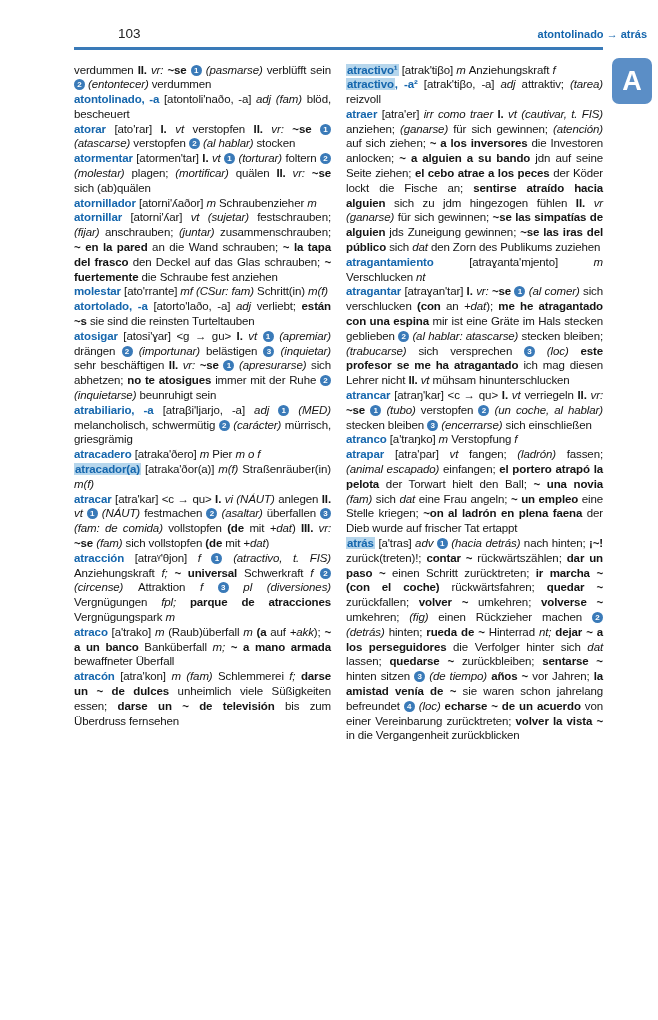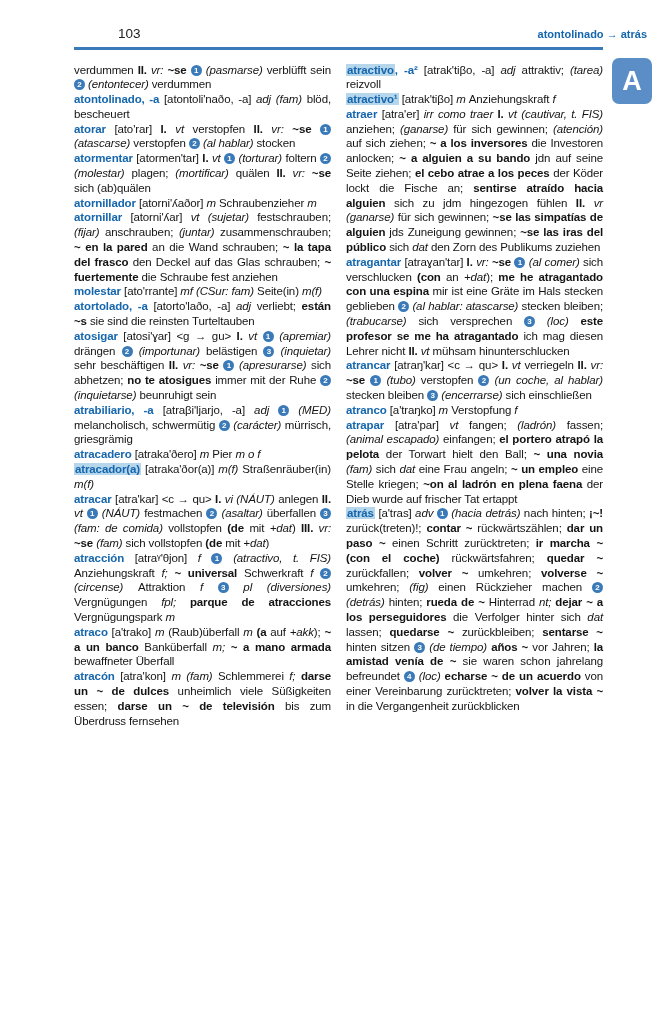--- a/index.html
+++ b/index.html
@@ -61,35 +61,36 @@
   </div>
   <div class="rule"></div>
   <div class="columns">
     <div class="col">
         <p class="entry"><span class="r-p">verdummen </span><span class="r-b">II.</span><span class="r-i"> vr: </span><span class="r-b">~se </span><span class="num">1</span><span class="r-i"> (pasmarse) </span><span class="r-p">verblüfft sein </span><span class="num">2</span><span class="r-i"> (entontecer) </span><span class="r-p">verdummen</span></p>
         <p class="entry"><span class="r-w">atontolinado, -a </span><span class="r-p">[atontoli'naðo, -a] </span><span class="r-i">adj (fam) </span><span class="r-p">blöd, bescheuert</span></p>
         <p class="entry"><span class="r-w">atorar </span><span class="r-p">[ato'rar] </span><span class="r-b">I.</span><span class="r-i"> vt </span><span class="r-p">verstopfen </span><span class="r-b">II.</span><span class="r-i"> vr: </span><span class="r-b">~se </span><span class="num">1</span><span class="r-i"> (atascarse) </span><span class="r-p">verstopfen </span><span class="num">2</span><span class="r-i"> (al hablar) </span><span class="r-p">stocken</span></p>
         <p class="entry"><span class="r-w">atormentar </span><span class="r-p">[atormen'tar] </span><span class="r-b">I.</span><span class="r-i"> vt </span><span class="num">1</span><span class="r-i"> (torturar) </span><span class="r-p">foltern </span><span class="num">2</span><span class="r-i"> (molestar) </span><span class="r-p">plagen; </span><span class="r-i">(mortificar) </span><span class="r-p">quälen </span><span class="r-b">II.</span><span class="r-i"> vr: </span><span class="r-b">~se </span><span class="r-p">sich (ab)quälen</span></p>
         <p class="entry"><span class="r-w">atornillador </span><span class="r-p">[atorni'ʎaðor] </span><span class="r-i">m </span><span class="r-p">Schraubenzieher </span><span class="r-i">m</span></p>
         <p class="entry"><span class="r-w">atornillar </span><span class="r-p">[atorni'ʎar] </span><span class="r-i">vt (sujetar) </span><span class="r-p">festschrauben; </span><span class="r-i">(fijar) </span><span class="r-p">anschrauben; </span><span class="r-i">(juntar) </span><span class="r-p">zusammenschrauben; </span><span class="r-b">~ en la pared </span><span class="r-p">an die Wand schrauben; </span><span class="r-b">~ la tapa del frasco </span><span class="r-p">den Deckel auf das Glas schrauben; </span><span class="r-b">~ fuertemente </span><span class="r-p">die Schraube fest anziehen</span></p>
-        <p class="entry"><span class="r-w">molestar </span><span class="r-p">[ato'rrante] </span><span class="r-i">mf (CSur: fam) </span><span class="r-p">Seite(in) </span><span class="r-i">m(f)</span></p>
+        <p class="entry"><span class="r-w">molestar </span><span class="r-p">[ato'rrante] </span><span class="r-i">mf (CSur: fam) </span><span class="r-p">Schritt(in) </span><span class="r-i">m(f)</span></p>
         <p class="entry"><span class="r-w">atortolado, -a </span><span class="r-p">[atorto'laðo, -a] </span><span class="r-i">adj </span><span class="r-p">verliebt; </span><span class="r-b">están ~s </span><span class="r-p">sie sind die reinsten Turteltauben</span></p>
         <p class="entry"><span class="r-w">atosigar </span><span class="r-p">[atosi'ɣar] &lt;g → gu&gt; </span><span class="r-b">I.</span><span class="r-i"> vt </span><span class="num">1</span><span class="r-i"> (apremiar) </span><span class="r-p">drängen </span><span class="num">2</span><span class="r-i"> (importunar) </span><span class="r-p">belästigen </span><span class="num">3</span><span class="r-i"> (inquietar) </span><span class="r-p">sehr beschäftigen </span><span class="r-b">II.</span><span class="r-i"> vr: </span><span class="r-b">~se </span><span class="num">1</span><span class="r-i"> (apresurarse) </span><span class="r-p">sich abhetzen; </span><span class="r-b">no te atosigues </span><span class="r-p">immer mit der Ruhe </span><span class="num">2</span><span class="r-i"> (inquietarse) </span><span class="r-p">beunruhigt sein</span></p>
         <p class="entry"><span class="r-w">atrabiliario, -a </span><span class="r-p">[atraβi'ljarjo, -a] </span><span class="r-i">adj </span><span class="num">1</span><span class="r-i"> (MED) </span><span class="r-p">melancholisch, schwermütig </span><span class="num">2</span><span class="r-i"> (carácter) </span><span class="r-p">mürrisch, griesgrämig</span></p>
         <p class="entry"><span class="r-w">atracadero </span><span class="r-p">[atraka'ðero] </span><span class="r-i">m </span><span class="r-p">Pier </span><span class="r-i">m o f</span></p>
         <p class="entry"><span class="r-h">atracador(a)</span><span class="r-p"> [atraka'ðor(a)] </span><span class="r-i">m(f) </span><span class="r-p">Straßenräuber(in) </span><span class="r-i">m(f)</span></p>
         <p class="entry"><span class="r-w">atracar </span><span class="r-p">[atra'kar] &lt;c → qu&gt; </span><span class="r-b">I.</span><span class="r-i"> vi (NÁUT) </span><span class="r-p">anlegen </span><span class="r-b">II.</span><span class="r-i"> vt </span><span class="num">1</span><span class="r-i"> (NÁUT) </span><span class="r-p">festmachen </span><span class="num">2</span><span class="r-i"> (asaltar) </span><span class="r-p">überfallen </span><span class="num">3</span><span class="r-i"> (fam: de comida) </span><span class="r-p">vollstopfen </span><span class="r-b">(de </span><span class="r-p">mit </span><span class="r-i">+dat</span><span class="r-p">) </span><span class="r-b">III.</span><span class="r-i"> vr: </span><span class="r-b">~se </span><span class="r-i">(fam) </span><span class="r-p">sich vollstopfen </span><span class="r-b">(de </span><span class="r-p">mit </span><span class="r-i">+dat</span><span class="r-p">)</span></p>
         <p class="entry"><span class="r-w">atracción </span><span class="r-p">[atraᵞ'θjon] </span><span class="r-i">f </span><span class="num">1</span><span class="r-i"> (atractivo, t. FIS) </span><span class="r-p">Anziehungskraft </span><span class="r-i">f; </span><span class="r-b">~ universal </span><span class="r-p">Schwerkraft </span><span class="r-i">f </span><span class="num">2</span><span class="r-i"> (circense) </span><span class="r-p">Attraktion </span><span class="r-i">f </span><span class="num">3</span><span class="r-i"> pl (diversiones) </span><span class="r-p">Vergnügungen </span><span class="r-i">fpl; </span><span class="r-b">parque de atracciones </span><span class="r-p">Vergnügungspark </span><span class="r-i">m</span></p>
         <p class="entry"><span class="r-w">atraco </span><span class="r-p">[a'trako] </span><span class="r-i">m </span><span class="r-p">(Raub)überfall </span><span class="r-i">m </span><span class="r-b">(a </span><span class="r-p">auf </span><span class="r-i">+akk</span><span class="r-p">); </span><span class="r-b">~ a un banco </span><span class="r-p">Banküberfall </span><span class="r-i">m; </span><span class="r-b">~ a mano armada </span><span class="r-p">bewaffneter Überfall</span></p>
         <p class="entry"><span class="r-w">atracón </span><span class="r-p">[atra'kon] </span><span class="r-i">m (fam) </span><span class="r-p">Schlemmerei </span><span class="r-i">f; </span><span class="r-b">darse un ~ de dulces </span><span class="r-p">unheimlich viele Süßigkeiten essen; </span><span class="r-b">darse un ~ de televisión </span><span class="r-p">bis zum Überdruss fernsehen</span></p>
       </div>
     <div class="col">
+        <p class="entry"><span class="r-h">atractivo¹</span><span class="r-p"> [atrak'tiβo] </span><span class="r-i">m </span><span class="r-p">Anziehungskraft </span><span class="r-i">f</span></p>
         <p class="entry"><span class="r-h">atractivo</span><span class="r-w">, -a² </span><span class="r-p">[atrak'tiβo, -a] </span><span class="r-i">adj </span><span class="r-p">attraktiv; </span><span class="r-i">(tarea) </span><span class="r-p">reizvoll</span></p>
-        <p class="entry"><span class="r-h">atractivo¹</span><span class="r-p"> [atrak'tiβo] </span><span class="r-i">m </span><span class="r-p">Anziehungskraft </span><span class="r-i">f</span></p>
         <p class="entry"><span class="r-w">atraer </span><span class="r-p">[atra'er] </span><span class="r-i">irr como traer </span><span class="r-b">I.</span><span class="r-i"> vt (cautivar, t. FIS) </span><span class="r-p">anziehen; </span><span class="r-i">(ganarse) </span><span class="r-p">für sich gewinnen; </span><span class="r-i">(atención) </span><span class="r-p">auf sich ziehen; </span><span class="r-b">~ a los inversores </span><span class="r-p">die Investoren anlocken; </span><span class="r-b">~ a alguien a su bando </span><span class="r-p">jdn auf seine Seite ziehen; </span><span class="r-b">el cebo atrae a los peces </span><span class="r-p">der Köder lockt die Fische an; </span><span class="r-b">sentirse atraído hacia alguien </span><span class="r-p">sich zu jdm hingezogen fühlen </span><span class="r-b">II.</span><span class="r-i"> vr (ganarse) </span><span class="r-p">für sich gewinnen; </span><span class="r-b">~se las simpatías de alguien </span><span class="r-p">jds Zuneigung gewinnen; </span><span class="r-b">~se las iras del público </span><span class="r-p">sich </span><span class="r-i">dat </span><span class="r-p">den Zorn des Publikums zuziehen</span></p>
+        <p class="entry"><span class="r-w">atragantamiento </span><span class="r-p">[atraɣanta'mjento] </span><span class="r-i">m </span><span class="r-p">Verschlucken </span><span class="r-i">nt</span></p>
         <p class="entry"><span class="r-w">atragantar </span><span class="r-p">[atraɣan'tar] </span><span class="r-b">I.</span><span class="r-i"> vr: </span><span class="r-b">~se </span><span class="num">1</span><span class="r-i"> (al comer) </span><span class="r-p">sich verschlucken </span><span class="r-b">(con </span><span class="r-p">an </span><span class="r-i">+dat</span><span class="r-p">); </span><span class="r-b">me he atragantado con una espina </span><span class="r-p">mir ist eine Gräte im Hals stecken geblieben </span><span class="num">2</span><span class="r-i"> (al hablar: atascarse) </span><span class="r-p">stecken bleiben; </span><span class="r-i">(trabucarse) </span><span class="r-p">sich versprechen </span><span class="num">3</span><span class="r-i"> (loc) </span><span class="r-b">este profesor se me ha atragantado </span><span class="r-p">ich mag diesen Lehrer nicht </span><span class="r-b">II.</span><span class="r-i"> vt </span><span class="r-p">mühsam hinunterschlucken</span></p>
         <p class="entry"><span class="r-w">atrancar </span><span class="r-p">[atraŋ'kar] &lt;c → qu&gt; </span><span class="r-b">I.</span><span class="r-i"> vt </span><span class="r-p">verriegeln </span><span class="r-b">II.</span><span class="r-i"> vr: </span><span class="r-b">~se </span><span class="num">1</span><span class="r-i"> (tubo) </span><span class="r-p">verstopfen </span><span class="num">2</span><span class="r-i"> (un coche, al hablar) </span><span class="r-p">stecken bleiben </span><span class="num">3</span><span class="r-i"> (encerrarse) </span><span class="r-p">sich einschließen</span></p>
         <p class="entry"><span class="r-w">atranco </span><span class="r-p">[a'traŋko] </span><span class="r-i">m </span><span class="r-p">Verstopfung </span><span class="r-i">f</span></p>
         <p class="entry"><span class="r-w">atrapar </span><span class="r-p">[atra'par] </span><span class="r-i">vt </span><span class="r-p">fangen; </span><span class="r-i">(ladrón) </span><span class="r-p">fassen; </span><span class="r-i">(animal escapado) </span><span class="r-p">einfangen; </span><span class="r-b">el portero atrapó la pelota </span><span class="r-p">der Torwart hielt den Ball; </span><span class="r-b">~ una novia </span><span class="r-i">(fam) </span><span class="r-p">sich </span><span class="r-i">dat </span><span class="r-p">eine Frau angeln; </span><span class="r-b">~ un empleo </span><span class="r-p">eine Stelle kriegen; </span><span class="r-b">~on al ladrón en plena faena </span><span class="r-p">der Dieb wurde auf frischer Tat ertappt</span></p>
         <p class="entry"><span class="r-h">atrás</span><span class="r-p"> [a'tras] </span><span class="r-i">adv </span><span class="num">1</span><span class="r-i"> (hacia detrás) </span><span class="r-p">nach hinten; </span><span class="r-b">¡~! </span><span class="r-p">zurück(treten)!; </span><span class="r-b">contar ~ </span><span class="r-p">rückwärtszählen; </span><span class="r-b">dar un paso ~ </span><span class="r-p">einen Schritt zurücktreten; </span><span class="r-b">ir marcha ~ (con el coche) </span><span class="r-p">rückwärtsfahren; </span><span class="r-b">quedar ~ </span><span class="r-p">zurückfallen; </span><span class="r-b">volver ~ </span><span class="r-p">umkehren; </span><span class="r-b">volverse ~ </span><span class="r-p">umkehren; </span><span class="r-i">(fig) </span><span class="r-p">einen Rückzieher machen </span><span class="num">2</span><span class="r-i"> (detrás) </span><span class="r-p">hinten; </span><span class="r-b">rueda de ~ </span><span class="r-p">Hinterrad </span><span class="r-i">nt; </span><span class="r-b">dejar ~ a los perseguidores </span><span class="r-p">die Verfolger hinter sich </span><span class="r-i">dat </span><span class="r-p">lassen; </span><span class="r-b">quedarse ~ </span><span class="r-p">zurückbleiben; </span><span class="r-b">sentarse ~ </span><span class="r-p">hinten sitzen </span><span class="num">3</span><span class="r-i"> (de tiempo) </span><span class="r-b">años ~ </span><span class="r-p">vor Jahren; </span><span class="r-b">la amistad venía de ~ </span><span class="r-p">sie waren schon jahrelang befreundet </span><span class="num">4</span><span class="r-i"> (loc) </span><span class="r-b">echarse ~ de un acuerdo </span><span class="r-p">von einer Vereinbarung zurücktreten; </span><span class="r-b">volver la vista ~ </span><span class="r-p">in die Vergangenheit zurückblicken</span></p>
       </div>
   </div>
 </div>
 
 <div class="alpha-tab">A</div>

